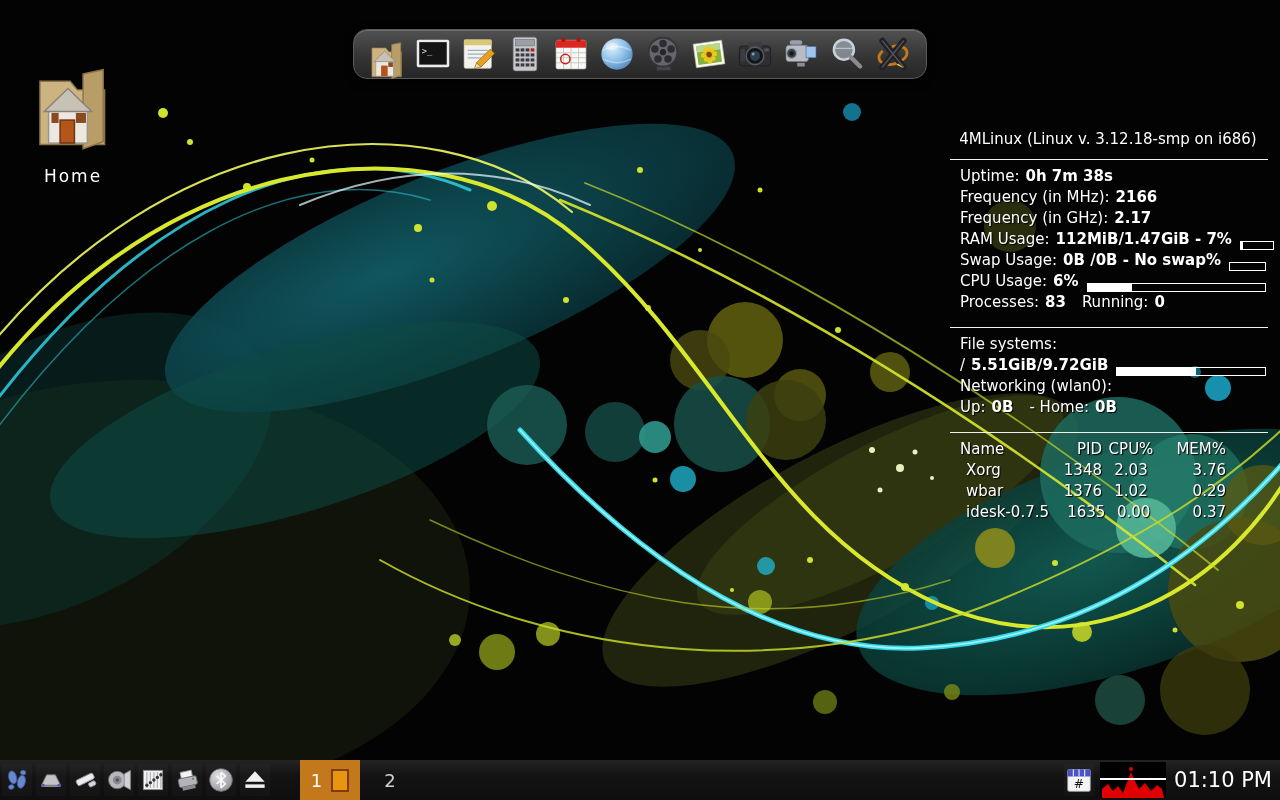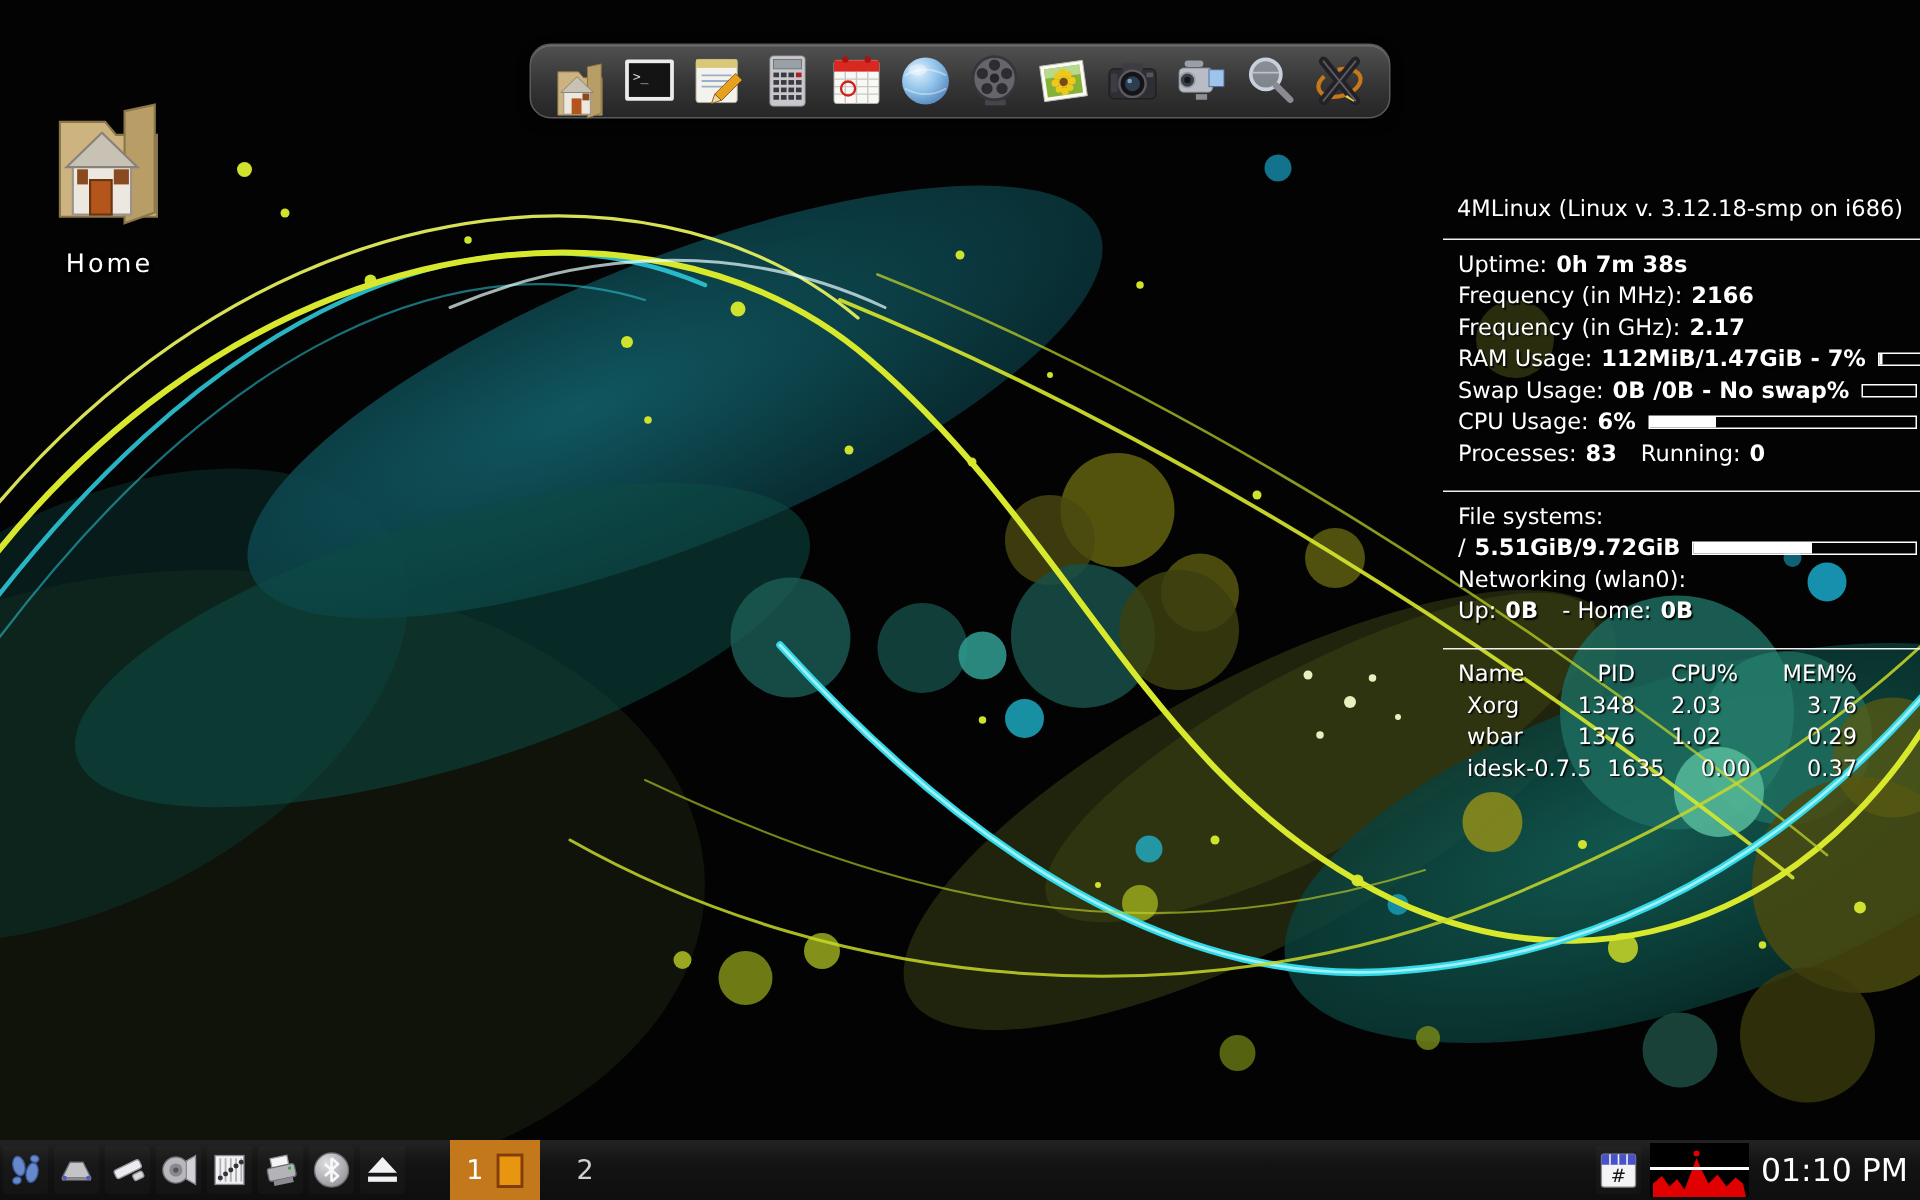--- a/index.html
+++ b/index.html
@@ -23,38 +23,38 @@
     background:linear-gradient(180deg,#515151,#353535 55%,#262626);
     border:1px solid #5a5a5a;border-radius:14px;
     box-shadow:inset 0 1px 0 rgba(255,255,255,.18),0 3px 8px rgba(0,0,0,.65);
     display:flex;align-items:center;justify-content:space-between;padding:0 12px;
   }
   .dock-item{width:42px;height:42px;display:flex;align-items:center;justify-content:center;}
   .dock-item svg{width:40px;height:40px;}
   .dock-item.magnified svg{width:54px;height:54px;margin-top:14px;}
   
   .conky{
-    position:absolute;top:127px;right:0;width:318px;box-sizing:border-box;
+    position:absolute;top:127px;right:12px;width:318px;box-sizing:border-box;
     color:#fff;font-size:15px;line-height:21px;
     text-shadow:1px 1px 1px #000;
   }
   .ck-title{text-align:center;white-space:nowrap;padding:2px 6px 0 4px;}
   .ck-hr{border:none;border-top:1px solid #f0f0f0;margin:9px 0 6px 0;}
   .ck-hr.sp{margin-top:14px;}
-  .ck-line{display:flex;align-items:center;white-space:nowrap;padding-left:10px;}
+  .ck-line{display:flex;align-items:flex-end;white-space:nowrap;padding-left:10px;}
   .ck-label{font-weight:400;}
   .ck-value{font-weight:700;margin-left:6px;}
   .ck-gap{margin-left:16px;}
   .ck-bar{flex:1;height:9px;border:1px solid #fff;box-sizing:border-box;margin-left:8px;margin-right:2px;min-width:34px;background:transparent;}
   .ck-bar-fill{display:block;height:100%;background:#fff;width:0;}
   .pt-row{display:flex;padding-left:10px;padding-right:42px;white-space:nowrap;}
   .pt-name{flex:1;text-align:left;}
   .pt-row.body .pt-name{padding-left:6px;}
   .pt-pid{width:58px;text-align:right;}
-  .pt-cpu{width:58px;text-align:left;padding-left:24px;}
+  .pt-cpu{width:58px;text-align:center;}
   .pt-mem{width:66px;text-align:right;}
   
   .taskbar{
     position:absolute;left:0;bottom:0;width:1280px;height:40px;
     background:linear-gradient(180deg,#232323,#131313 40%,#0e0e0e);
     display:flex;align-items:stretch;
   }
   .tb-icons{display:flex;align-items:center;}
   .tb-icon{
     width:30px;height:32px;margin:0 2px;display:flex;align-items:center;justify-content:center;

